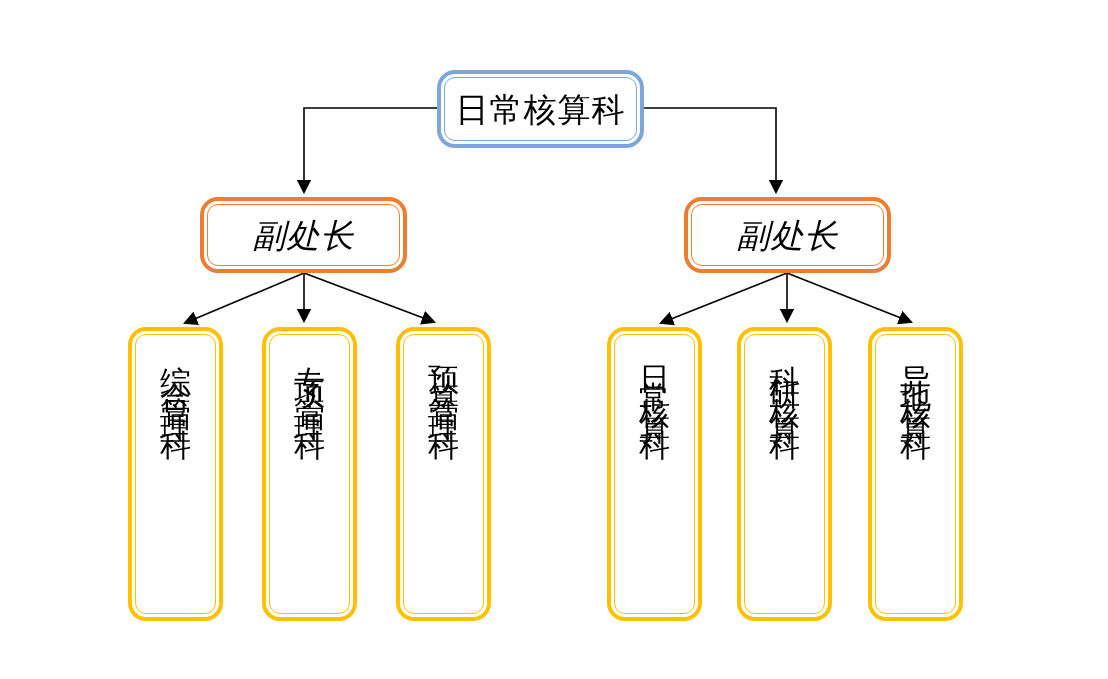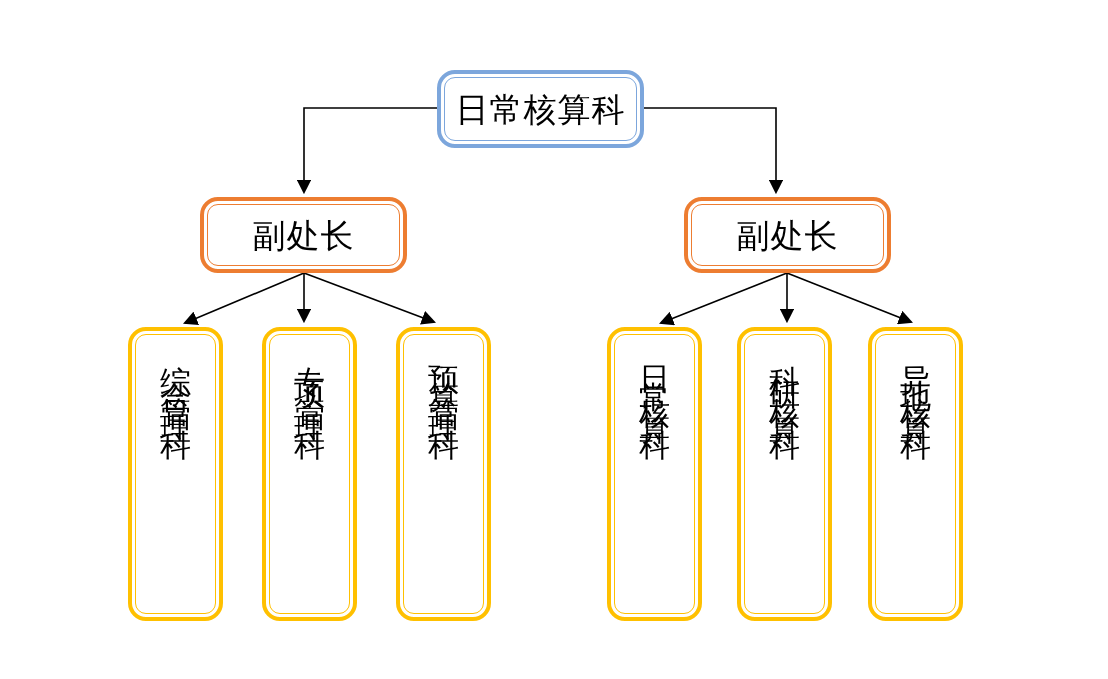--- a/index.html
+++ b/index.html
@@ -32,21 +32,21 @@
   .node-inner {
     box-sizing: border-box;
     width: 100%;
     height: 100%;
     border-radius: 11px;
     display: flex;
     align-items: center;
     justify-content: center;
   }
   .node-root        { --c: #7CA6DC; border: 4px solid var(--c); }
-  .node-deputy      { --c: #ED7D31; border: 4px solid var(--c); }
+  .node-deputy      { --c: #ED7D31; border: 4px solid var(--c); font-style: italic; }
   .node-section     { --c: #FFC000; border: 4px solid var(--c); }
   .node-root  .node-inner,
   .node-deputy .node-inner,
   .node-section .node-inner { border: 1.5px solid var(--c); }
 
   .h-label {
     font-size: 33px;
     color: #000000;
     letter-spacing: 1px;
     white-space: nowrap;

